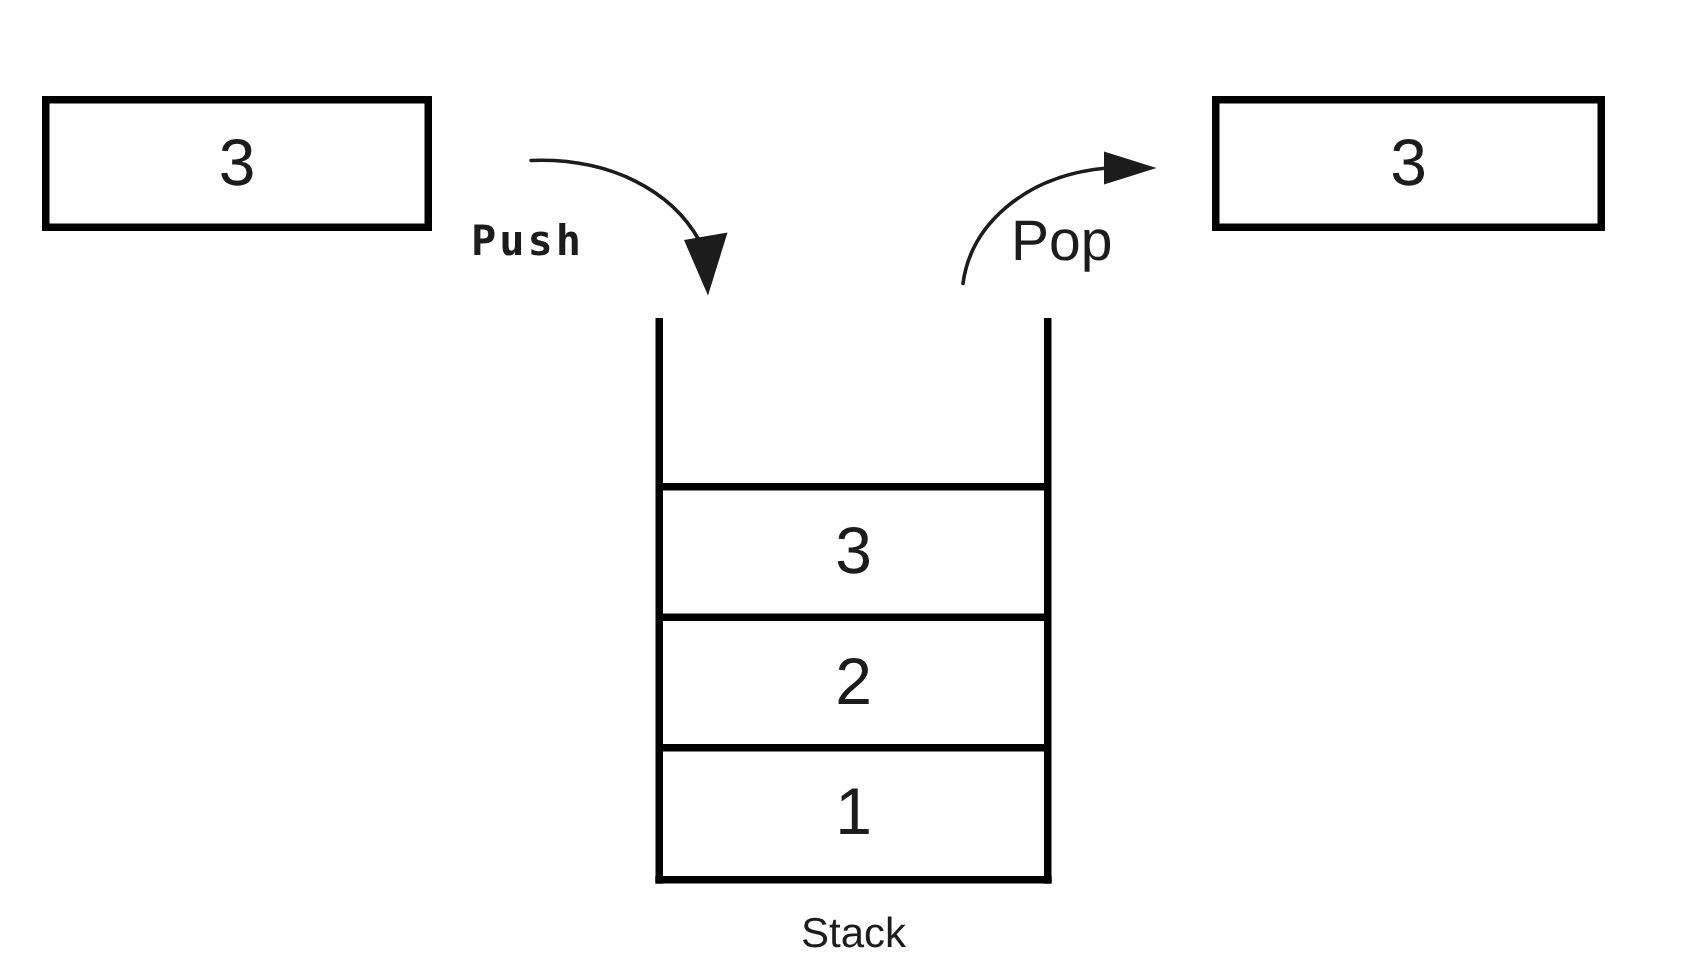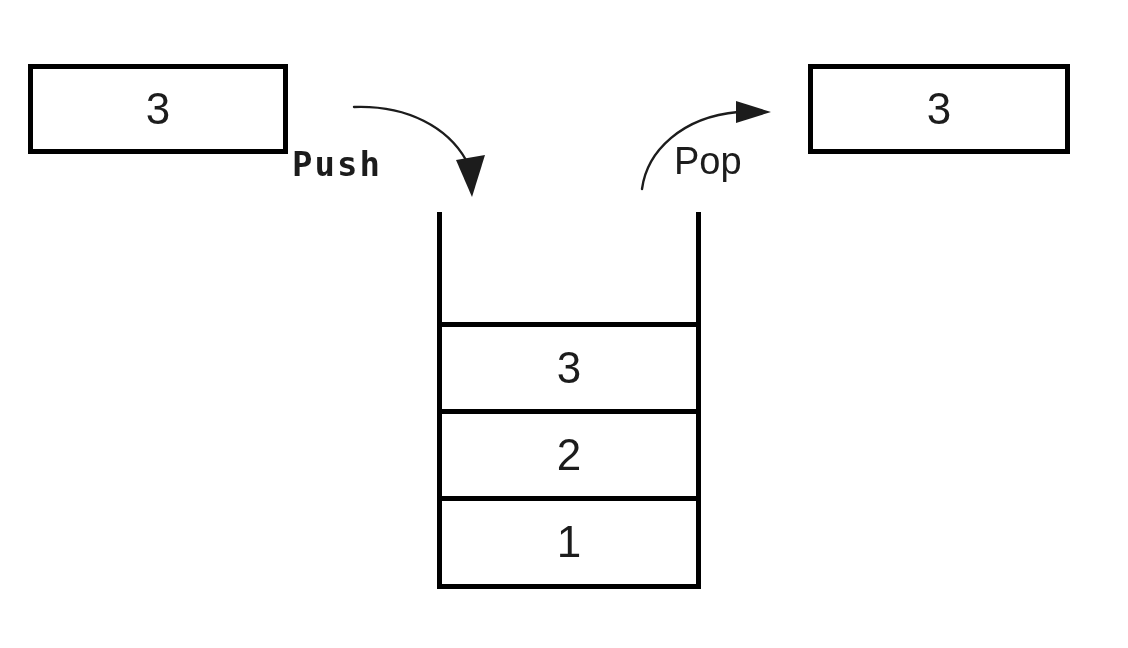--- a/index.html
+++ b/index.html
@@ -35,25 +35,25 @@
   .value-box.left  { left: 28px;  top: 64px; }
   .value-box.right { left: 808px; top: 64px; width: 262px; }
 
   
   .op-label {
     position: absolute;
     color: #1c1c1c;
     white-space: nowrap;
   }
   .op-label.push {
-    left: 292px;
+    left: 314px;
     top: 144px;
     font-family: "DejaVu Sans Mono", monospace;
     font-weight: bold;
-    font-size: 34px;
+    font-size: 28px;
     letter-spacing: 2px;
     text-align: center;
   }
   .op-label.pop {
     left: 674px;
     top: 140px;
     font-size: 38px;
   }
 
   
@@ -137,14 +137,15 @@
       <span>3</span>
     </div>
     <div class="stack-cell">
       <span>2</span>
     </div>
     <div class="stack-cell">
       <span>1</span>
     </div>
   </div>
 
+  <div class="stack-caption">Stack</div>
 
 </div>
 
 </body></html>

